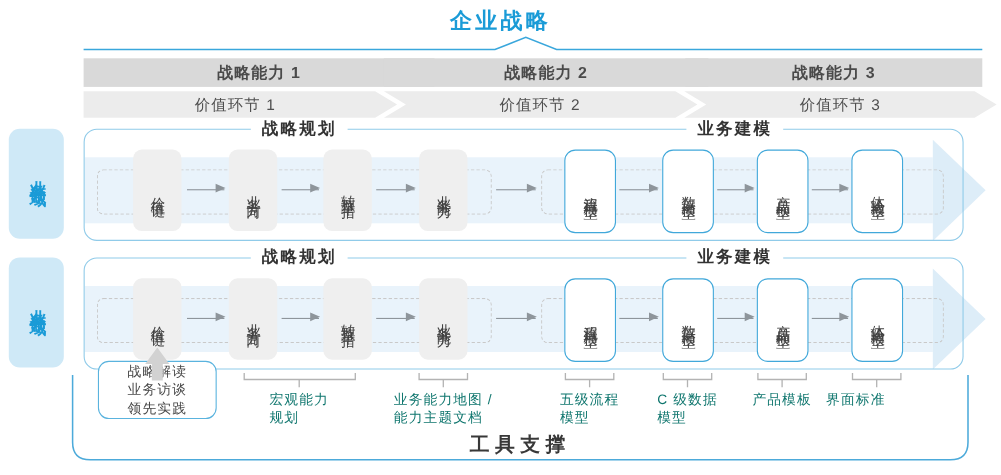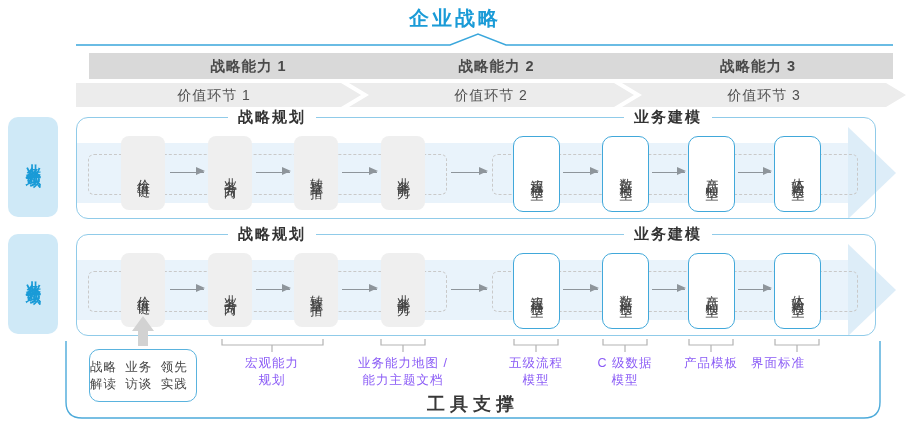--- a/index.html
+++ b/index.html
@@ -20,25 +20,25 @@
   .sec-h{position:absolute;transform:translate(-50%,-50%);background:#fff;padding:0 10px;
          font-weight:bold;font-size:15px;color:#333;white-space:nowrap;z-index:4;letter-spacing:2px;}
   .dash{position:absolute;height:39px;border:1.2px dashed #c9c9c9;border-radius:6px;z-index:3;}
   .node{position:absolute;width:44px;height:74px;border-radius:8px;display:flex;align-items:center;
         justify-content:center;writing-mode:vertical-rl;font-size:13px;letter-spacing:3px;color:#414141;z-index:4;}
   .node.gray{background:#efefef;}
   .node.blue{background:#fff;border:1.5px solid #41a8da;border-radius:10px;width:45px;}
   .flow-arrow{position:absolute;height:0;border-top:1.8px solid #8e959b;z-index:4;}
   .flow-arrow:after{content:"";position:absolute;right:-1px;top:-5.8px;width:0;height:0;
         border-left:9px solid #8e959b;border-top:4.8px solid transparent;border-bottom:4.8px solid transparent;}
-  .input-box{position:absolute;left:89px;top:349px;width:106px;height:51px;background:#fff;
-        border:1.3px solid #5ab3de;border-radius:10px;display:flex;flex-direction:row;align-items:center;
+  .input-box{position:absolute;left:89px;top:328px;width:106px;height:51px;background:#fff;
+        border:1.3px solid #5ab3de;border-radius:10px;display:flex;flex-direction:column;align-items:center;
         justify-content:center;font-size:12.5px;color:#474747;line-height:1.32;z-index:7;letter-spacing:1px;}
-  .b-label{position:absolute;top:355px;transform:translateX(-50%);text-align:center;font-size:12.5px;
-        color:#8b5cf6;line-height:1.35;white-space:nowrap;z-index:7;letter-spacing:1px;}
+  .b-label{position:absolute;top:355px;transform:translateX(-50%);text-align:left;font-size:12.5px;
+        color:#0f766e;line-height:1.35;white-space:nowrap;z-index:7;letter-spacing:1px;}
   .footer-label{position:absolute;left:66px;top:392px;width:814px;text-align:center;font-size:18px;
         font-weight:bold;color:#383838;letter-spacing:5px;z-index:7;}
 </style>
 </head>
 <body>
 
 <div class="stage">
 
   <svg class="layer" width="910" height="432" style="z-index:1">
     <path d="M76 45 L450 45 L478 34 L506 45 L893 45" fill="none" stroke="#3aa7dc" stroke-width="1.4"></path>
@@ -51,21 +51,21 @@
     <rect x="77" y="260" width="771" height="60" fill="#e9f3fb"></rect>
     <polygon points="848,244 896,290 848,336" fill="#ddedf8"></polygon>
 
     <path d="M66 341 L66 402 Q66 418 82 418 L864 418 Q880 418 880 402 L880 341" fill="none" stroke="#4caada" stroke-width="1.4"></path>
   </svg>
 
   <div class="top-title">
     <span>企业战略</span>
   </div>
 
-  <div class="cap-bar" style="left:89px;width:319px">
+  <div class="cap-bar" style="left:76px;width:319px">
       <span>战略能力 1</span>
     </div>
   <div class="cap-bar" style="left:349px;width:295px">
       <span>战略能力 2</span>
     </div>
   <div class="cap-bar" style="left:623px;width:270px">
       <span>战略能力 3</span>
     </div>
 
   <div class="vc-label" style="left:114px">价值环节 1</div>

